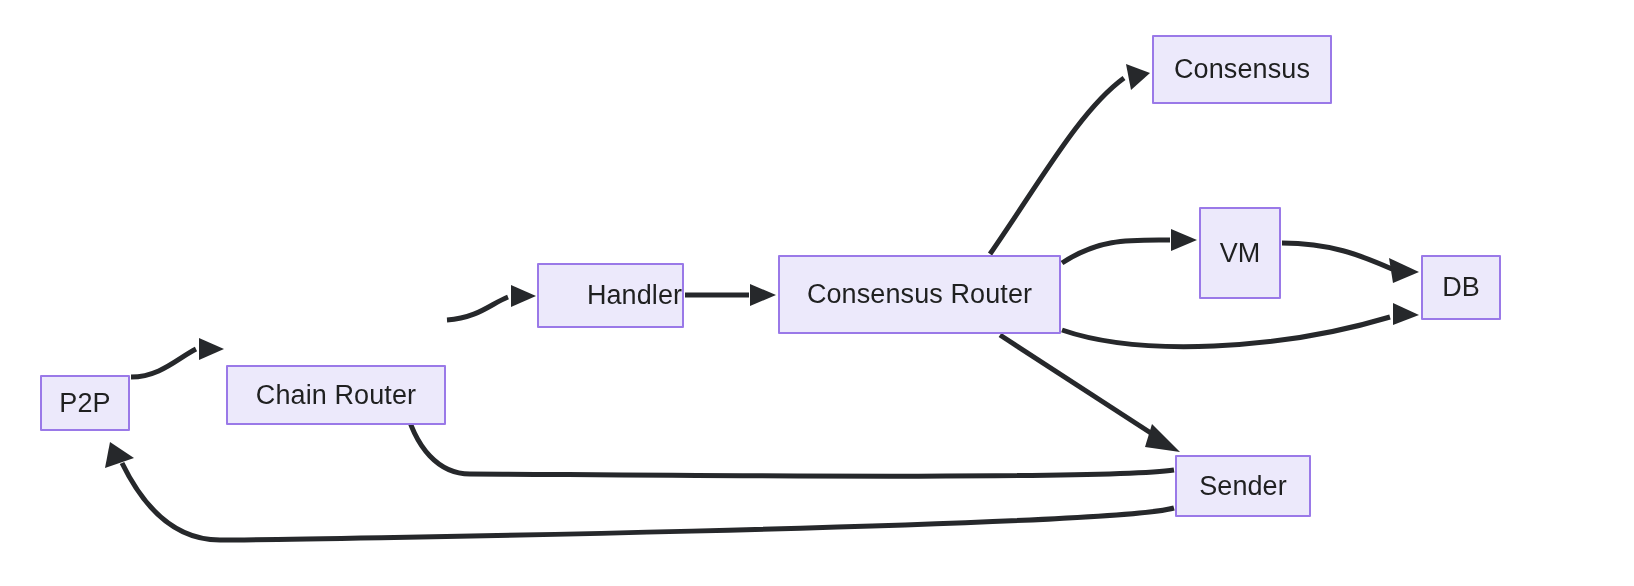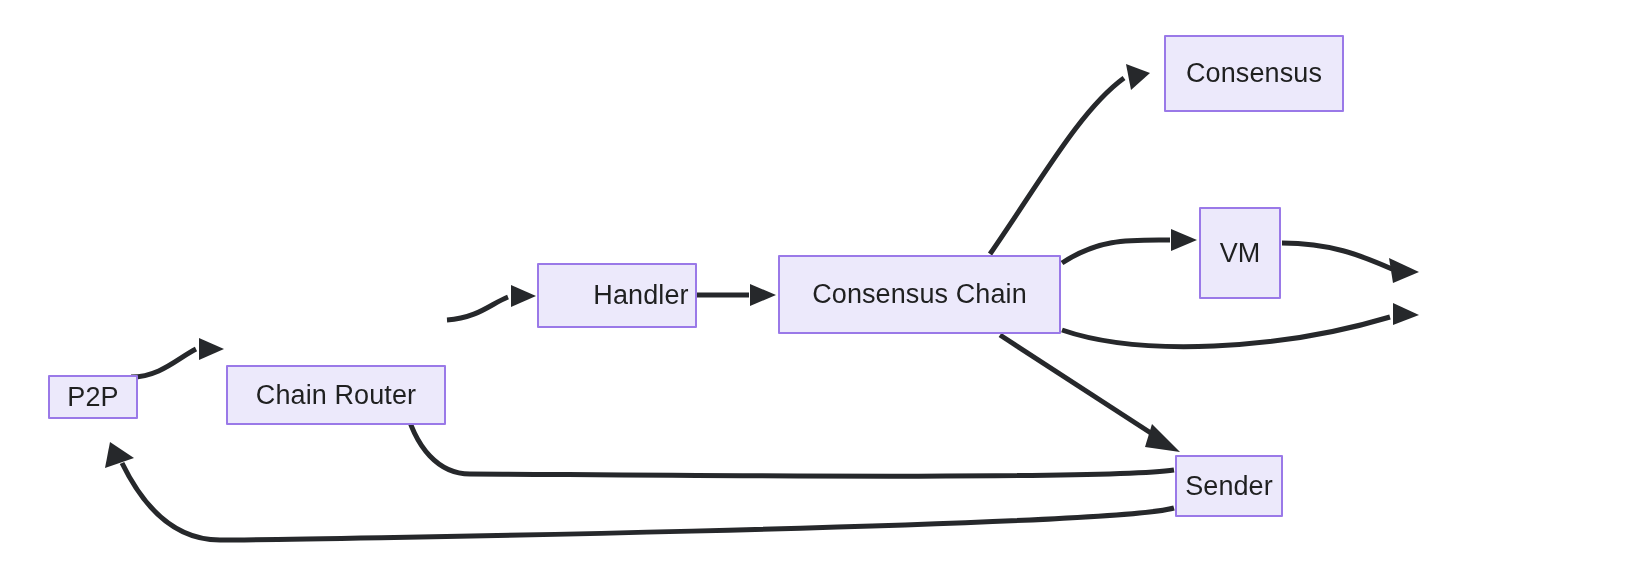--- a/index.html
+++ b/index.html
@@ -110,42 +110,45 @@
       <path class="edge-path" d="M 1174 470 C 1100 481 560 474 470 474 C 440 474 415 450 404 402"></path>
       <polygon class="arrow-head" points="392,385 416,400 387,409"></polygon>
     </g>
 
     <g>
       <path class="edge-path" d="M 1174 508 C 1110 527 270 540 220 540 C 170 540 140 500 122 463"></path>
       <polygon class="arrow-head" points="110,442 134,458 105,468"></polygon>
     </g>
   </svg>
 
-  <div class="node" style="left:48px; top:375px; width:90px; height:44px;justify-content:center;">
+  <div class="node" style="left:40px; top:375px; width:90px; height:56px;justify-content:center;">
     <span class="node-label">P2P</span>
   </div>
 
   <div class="node" style="left:226px; top:318px; width:220px; height:60px;margin-top:47px;">
     <span class="node-label">Chain Router</span>
   </div>
 
-  <div class="node" style="left:537px; top:263px; width:160px; height:65px;padding-left:48px;">
+  <div class="node" style="left:537px; top:263px; width:147px; height:65px;padding-left:48px;">
     <span class="node-label">Handler</span>
   </div>
 
   <div class="node" style="left:778px; top:255px; width:283px; height:79px;">
-    <span class="node-label">Consensus Chain</span>
+    <span class="node-label">Consensus Router</span>
   </div>
 
-  <div class="node" style="left:1152px; top:35px; width:180px; height:77px;margin-left:12px;">
+  <div class="node" style="left:1152px; top:35px; width:180px; height:69px;">
     <span class="node-label">Consensus</span>
   </div>
 
   <div class="node" style="left:1199px; top:207px; width:82px; height:92px;">
     <span class="node-label">VM</span>
   </div>
 
+  <div class="node" style="left:1421px; top:255px; width:80px; height:65px;">
+    <span class="node-label">DB</span>
+  </div>
 
-  <div class="node" style="left:1175px; top:455px; width:108px; height:62px;">
+  <div class="node" style="left:1175px; top:455px; width:136px; height:62px;">
     <span class="node-label">Sender</span>
   </div>
 
 </div>
 
 </body></html>

